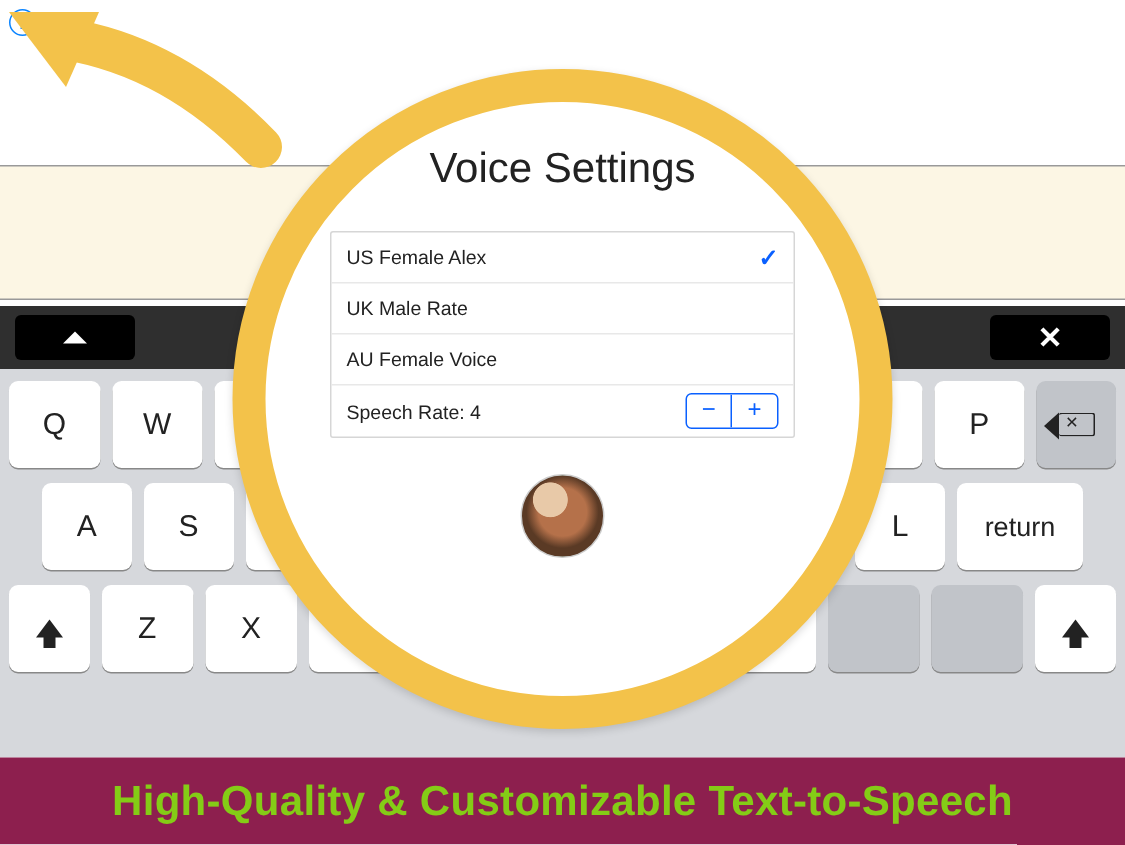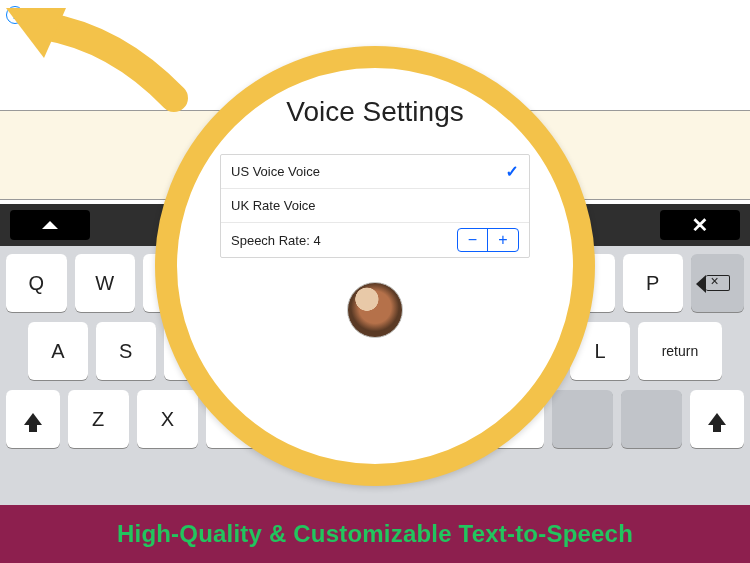--- a/index.html
+++ b/index.html
@@ -17,35 +17,35 @@
   .darkbar { position:absolute; left:0; right:0; top:204px; height:42px; background:#2f2f2f; }
   .darkbar .arrow-up-btn { position:absolute; left:10px; top:6px; width:80px; height:30px; background:#000; border-radius:4px; display:flex; align-items:center; justify-content:center; }
   .darkbar .arrow-up-btn .tri { width:0; height:0; border-left:8px solid transparent; border-right:8px solid transparent; border-bottom:8px solid #fff; }
   .darkbar .x-btn { position:absolute; right:10px; top:6px; width:80px; height:30px; background:#000; border-radius:4px; display:flex; align-items:center; justify-content:center; color:#fff; font-size:20px; font-weight:bold; }
 
   
   .keyboard { position:absolute; left:0; right:0; top:246px; bottom:58px; background:#d6d8dc; padding:8px 4px 0 4px; }
   .krow { display:flex; justify-content:center; gap:8px; margin-bottom:10px; }
   .key { background:#fff; border-radius:6px; box-shadow:0 1px 0 #888; height:58px; display:flex; align-items:center; justify-content:center; font-size:20px; color:#222; }
   .key.letter { width:64px; }
-  .key.wide { width:90px; font-size:14px; }
+  .key.wide { width:90px; font-size:18px; }
   .key.shift { width:56px; background:#fff; }
   .key.gray { background:#c1c4c9; }
   .key.del { width:56px; background:#c1c4c9; }
   .shift-glyph { width:0; height:0; border-left:9px solid transparent; border-right:9px solid transparent; border-bottom:12px solid #222; position:relative; }
   .shift-glyph::after { content:""; position:absolute; left:-4px; top:11px; width:8px; height:8px; background:#222; }
   .del-glyph { width:24px; height:16px; border:1.5px solid #222; border-left:none; position:relative; border-radius:2px; }
   .del-glyph::before { content:""; position:absolute; left:-10px; top:-1.5px; width:0; height:0; border-top:9.5px solid transparent; border-bottom:9.5px solid transparent; border-right:10px solid #222; }
   .del-glyph::after { content:"×"; position:absolute; left:5px; top:-3px; font-size:14px; color:#222; }
   .row1 { padding:0 2px; }
   .row2 { padding:0 24px; }
   .row3 { padding:0 2px; }
 
   
-  .banner { position:absolute; left:0; right:0; bottom:0; height:58px; background:#8d1f4e; color:#22c55e; display:flex; align-items:center; justify-content:center; font-size:24px; font-weight:600; letter-spacing:.2px; }
+  .banner { position:absolute; left:0; right:0; bottom:0; height:58px; background:#8d1f4e; color:#84cc16; display:flex; align-items:center; justify-content:center; font-size:28px; font-weight:600; letter-spacing:.2px; }
 
   
   .arrow-svg { position:absolute; left:-4px; top:-2px; width:240px; height:200px; pointer-events:none; }
   .circle-wrap { position:absolute; left:155px; top:46px; width:440px; height:440px; border-radius:50%; border:22px solid #f3c24a; background:#fff; box-shadow:0 2px 6px rgba(0,0,0,.15); overflow:hidden; }
   .circle-inner { position:absolute; inset:0; display:flex; flex-direction:column; align-items:center;gap:12px; }
   .vs-title { margin-top:28px; font-size:28px; font-weight:300; color:#222; }
   .vs-list { margin-top:14px; width:310px; background:#fff; border:1px solid #d6d6d6; border-radius:2px; }
   .vs-row { height:34px; border-bottom:1px solid #e8e8e8; display:flex; align-items:center; justify-content:space-between; padding:0 10px; font-size:13px; color:#222; }
   .vs-row:last-child { border-bottom:none; }
   .check { color:#0a60ff; font-size:16px; font-weight:bold; }
@@ -127,25 +127,28 @@
   <svg class="arrow-svg" viewBox="0 0 240 200">
     <path d="M 178 100 Q 120 40 48 28" stroke="#f3c24a" stroke-width="28" fill="none" stroke-linecap="round"></path>
     <polygon points="10,10 70,10 48,60" fill="#f3c24a"></polygon>
   </svg>
 
   <div class="circle-wrap">
     <div class="circle-inner">
       <div class="vs-title">Voice Settings</div>
       <div class="vs-list">
         <div class="vs-row">
-          <span>US Voice Voice</span>
+          <span>US Female Alex</span>
           <span class="check">✓</span>
         </div>
         <div class="vs-row">
-          <span>UK Rate Voice</span>
+          <span>UK Male Rate</span>
+        </div>
+        <div class="vs-row">
+          <span>AU Female Voice</span>
         </div>
         <div class="vs-row">
           <span>Speech Rate: 4</span>
           <div class="stepper">
             <div class="minus">−</div>
             <div class="plus">+</div>
           </div>
         </div>
       </div>
       <div class="avatar"></div>

